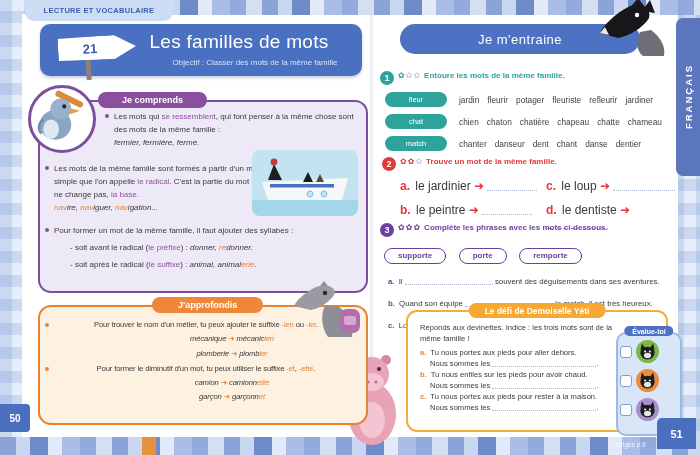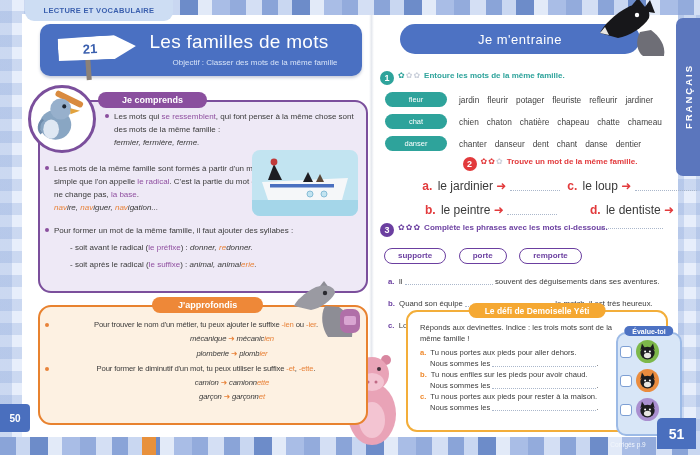--- a/index.html
+++ b/index.html
@@ -87,21 +87,21 @@
   .exh-t{font-size:8px;font-weight:bold;margin-left:3px;}
   .ex1 .exh-t{color:#2ea39b;} .ex2 .exh-t{color:#e23a3c;} .ex3 .exh-t{color:#6b3fa0;}
 
   .ex1{position:absolute;left:380px;top:64px;width:296px;z-index:3;}
   .e1row{display:flex;align-items:center;margin-top:7px;}
   .tpill{display:inline-flex;width:62px;height:15px;background:#2ea39b;border-radius:8px;color:#fff;
     font-size:7.5px;align-items:center;justify-content:center;margin-left:5px;flex:none;}
   .words{margin-left:12px;font-size:8.3px;color:#3f3f3f;}
   .w{margin-right:8px;}
 
-  .ex2{position:absolute;left:400px;top:150px;width:300px;z-index:3;text-align:center;}
+  .ex2{position:absolute;left:382px;top:150px;width:300px;z-index:3;}
   .e2grid{display:grid;grid-template-columns:146px 1fr;row-gap:10px;margin-top:8px;margin-left:18px;}
   .e2item{font-size:12px;color:#3a3a3a;}
   .lt{font-weight:bold;margin-right:2px;}
   .lt.r{color:#e23a3c;} .lt.p{color:#6b3fa0;} .lt.o{color:#ef8a2e;}
   .blank{display:inline-block;border-bottom:1.5px dotted #aab7cb;height:8px;vertical-align:-1px;}
   .b50{width:50px;} .b62{width:62px;} .b88{width:88px;} .b100{width:104px;}
 
   .ex3{position:absolute;left:380px;top:216px;width:306px;z-index:3;}
   .choices{margin:7px 0 0 4px;}
   .choice{display:inline-block;padding:2.5px 13px;border:1.5px solid #6b3fa0;border-radius:10px;
@@ -125,21 +125,21 @@
   .ev-row:first-of-type{margin-top:12px;}
   .cb{width:10px;height:10px;background:#fff;border:1.5px solid #7d9fd4;border-radius:3px;margin-right:4px;flex:none;}
   .ev-circle{width:23px;height:23px;border-radius:50%;display:flex;align-items:center;justify-content:center;flex:none;}
   .c-green{background:#7db84a;} .c-orange{background:#ea8c3e;} .c-purple{background:#a98fd0;}
 
   .corriges{position:absolute;left:598px;top:441px;width:60px;text-align:center;color:#f2f6fc;
     font-size:6.5px;z-index:4;}
   .pg50{position:absolute;left:0;top:404px;width:30px;height:28px;background:#4a6fbe;border-radius:0 4px 4px 0;
     display:flex;align-items:center;justify-content:center;color:#fff;font-size:10px;font-weight:bold;z-index:4;}
   .pg51{position:absolute;left:657px;top:418px;width:39px;height:31px;background:#4a6fbe;border-radius:5px 0 0 0;
-    display:flex;align-items:center;justify-content:center;color:#fff;font-size:14px;font-weight:bold;z-index:4;}
+    display:flex;align-items:center;justify-content:center;color:#fff;font-size:11px;font-weight:bold;z-index:4;}
 </style>
 </head>
 <body>
 
 <div id="stage">
 
   <div class="page"></div>
   <div class="gutter"></div>
   <div class="band-top stripes"></div>
   <div class="band-bottom stripes"></div>
@@ -256,21 +256,21 @@
     </div>
     <div class="e1row">
       <span class="tpill">fleur</span>
       <span class="words"><span class="w">jardin</span><span class="w">fleurir</span><span class="w">potager</span><span class="w">fleuriste</span><span class="w">refleurir</span><span class="w">jardiner</span></span>
     </div>
     <div class="e1row">
       <span class="tpill">chat</span>
       <span class="words"><span class="w">chien</span><span class="w">chaton</span><span class="w">chatière</span><span class="w">chapeau</span><span class="w">chatte</span><span class="w">chameau</span></span>
     </div>
     <div class="e1row">
-      <span class="tpill">danser</span>
+      <span class="tpill">match</span>
       <span class="words"><span class="w">chanter</span><span class="w">danseur</span><span class="w">dent</span><span class="w">chant</span><span class="w">danse</span><span class="w">dentier</span></span>
     </div>
   </div>
 
   <div class="ex2">
     <div>
       <span class="num n-red">2</span><span class="fl on">✿</span><span class="fl on">✿</span><span class="fl off">✿</span><span class="exh-t">Trouve un mot de la même famille.</span>
     </div>
     <div class="e2grid">
       <div class="e2item"><span class="lt r">a.</span> <span>le jardinier</span> <span class="ar r">➜</span> <span class="blank b50"></span></div>

